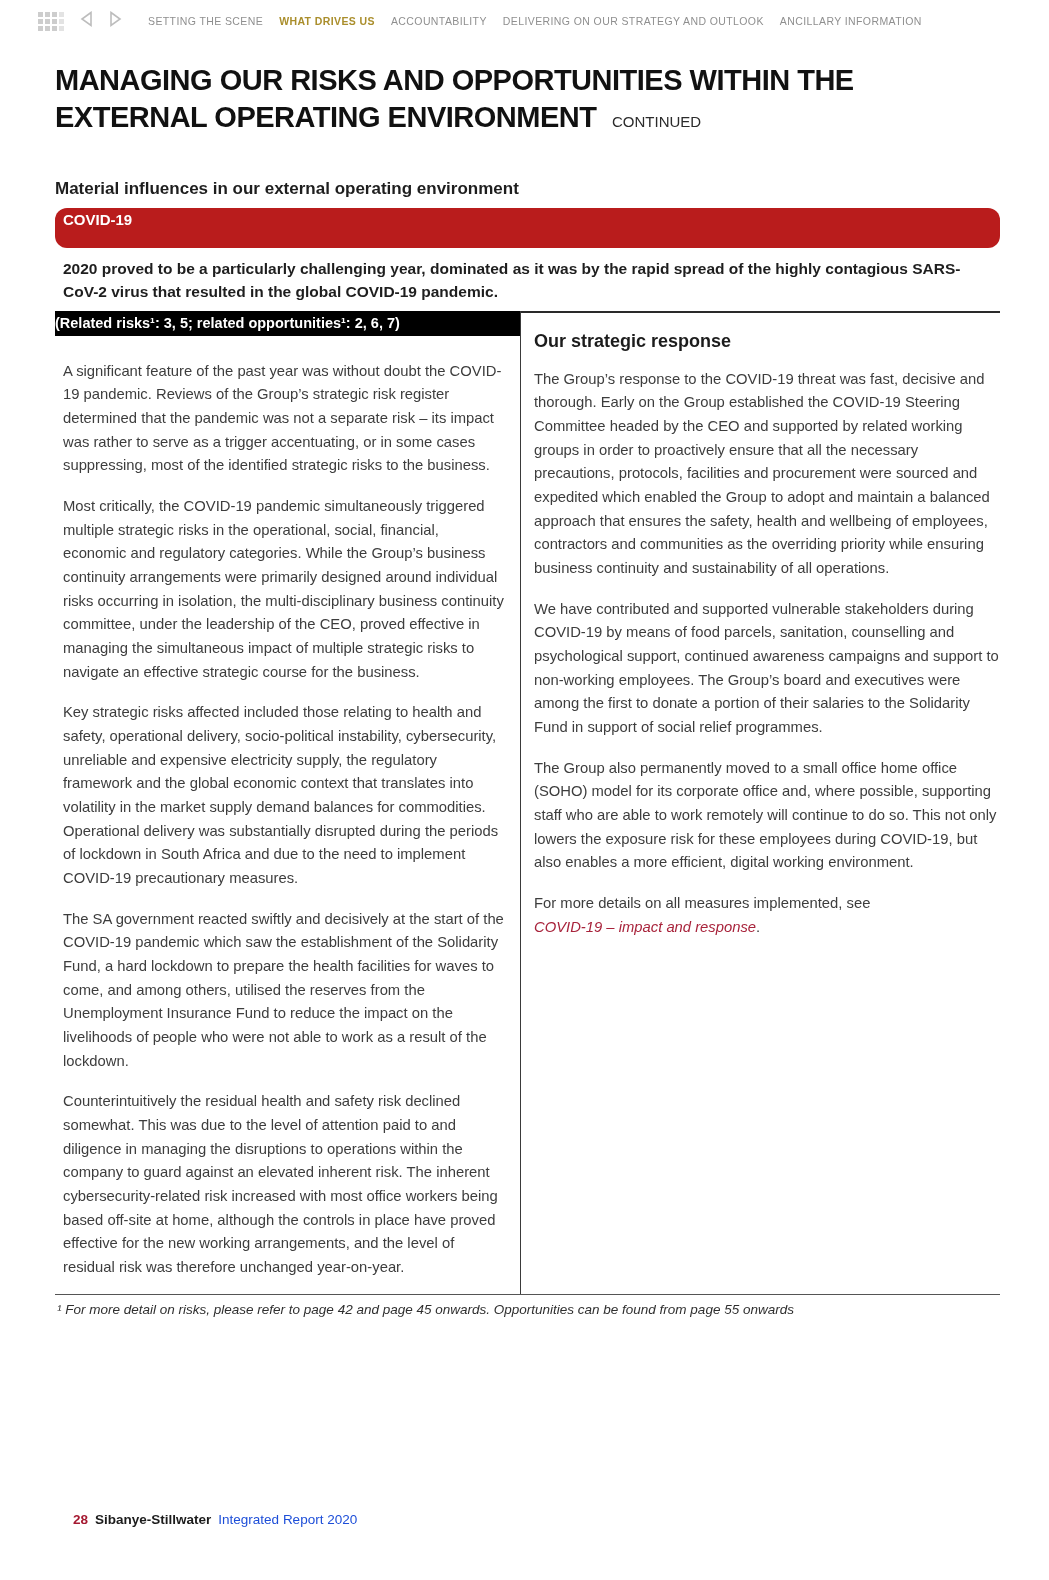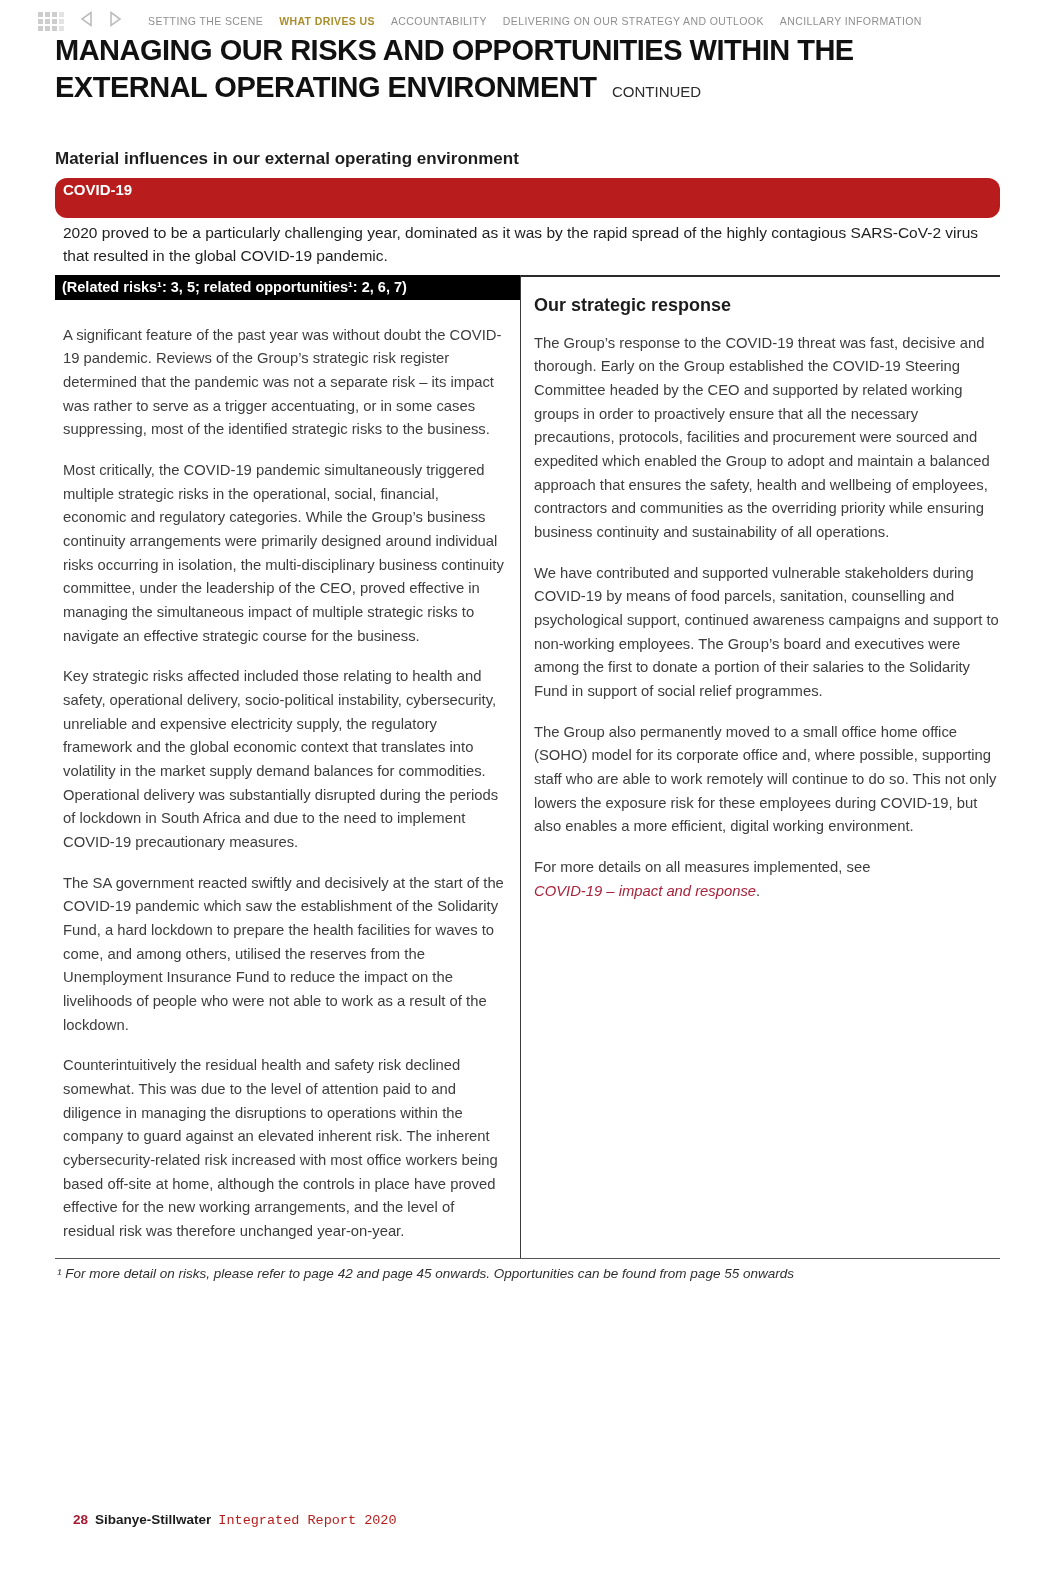--- a/index.html
+++ b/index.html
@@ -25,50 +25,50 @@
   .tab {
     font-size:10.5px; letter-spacing:.4px; color:#8f8f8f; font-weight:400;
     text-transform:uppercase; cursor:pointer; white-space:nowrap;
   }
   .tab.active { color:#aa8e2c; font-weight:700; }
 
   
   .content { width:945px; margin:0 0 0 55px; }
 
   h1.title {
-    font-size:29px; line-height:1.26; font-weight:700;
+    margin-top:30px; font-size:29px; line-height:1.26; font-weight:700;
     color:#111; letter-spacing:-0.5px;
   }
   h1.title .continued {
     font-size:15px; font-weight:400; letter-spacing:0; color:#2b2b2b;
     margin-left:8px;
   }
 
   .section-heading {
     margin-top:44px; font-size:17px; font-weight:700; color:#1e1e1e;
   }
 
   .covid-bar {
     margin-top:9px; background:#b91c1c; color:#ffffff;
     font-size:15px; font-weight:700; padding:3px 8px 20px 8px;border-radius:12px;
   }
 
   .intro {
-    margin-top:3px; padding:0 8px; font-size:15.5px; font-weight:400;
+    margin-top:9px; padding:0 8px; font-size:15.5px; font-weight:700;
     color:#1e1e1e; line-height:1.5; max-width:935px;
   }
 
   
   .cols {
     display:flex; margin-top:7px; border-bottom:1px solid #555;
   }
   .col-left { width:466px; border-right:1px solid #3a3a3a; }
   .related-bar {
     background:#000; color:#fff; font-size:14.5px; font-weight:700;
-    padding:4px 8px 5px 7px;
+    padding:4px 8px 5px 0;
   }
   .col-left .col-inner { padding:8px 14px 14px 8px; }
   .col-left h3, .col-right h3 {
     font-size:18px; font-weight:700; color:#1c1c1c; margin:2px 0 16px 0;
   }
   .cols p {
     font-size:14.8px; line-height:1.6; color:#3d3d3d; margin:16px 0 17px 0;
   }
   .cols p:last-child { margin-bottom:0; }
   .col-right {
@@ -82,21 +82,21 @@
   .footnote {
     margin-top:7px; padding-left:2px; font-size:13.5px; font-style:italic;
     color:#2f2f2f;
   }
   .pagefooter {
     position:absolute; left:73px; top:1512px; font-size:13.5px;
     display:flex; gap:7px; align-items:baseline;
   }
   .pagefooter .pagenum { color:#a51931; font-weight:700; }
   .pagefooter .company { color:#1c1c1c; font-weight:700; }
-  .pagefooter .report  { color:#b91c1c; font-weight:400;font-family:Liberation Mono, monospace; }
+  .pagefooter .report  { color:#1d4ed8; font-weight:400; }
 </style>
 </head>
 <body>
 
 <header class="topnav">
   <span class="grid-icon">
     <i></i>
       <i></i>
       <i></i>
       <i></i>

